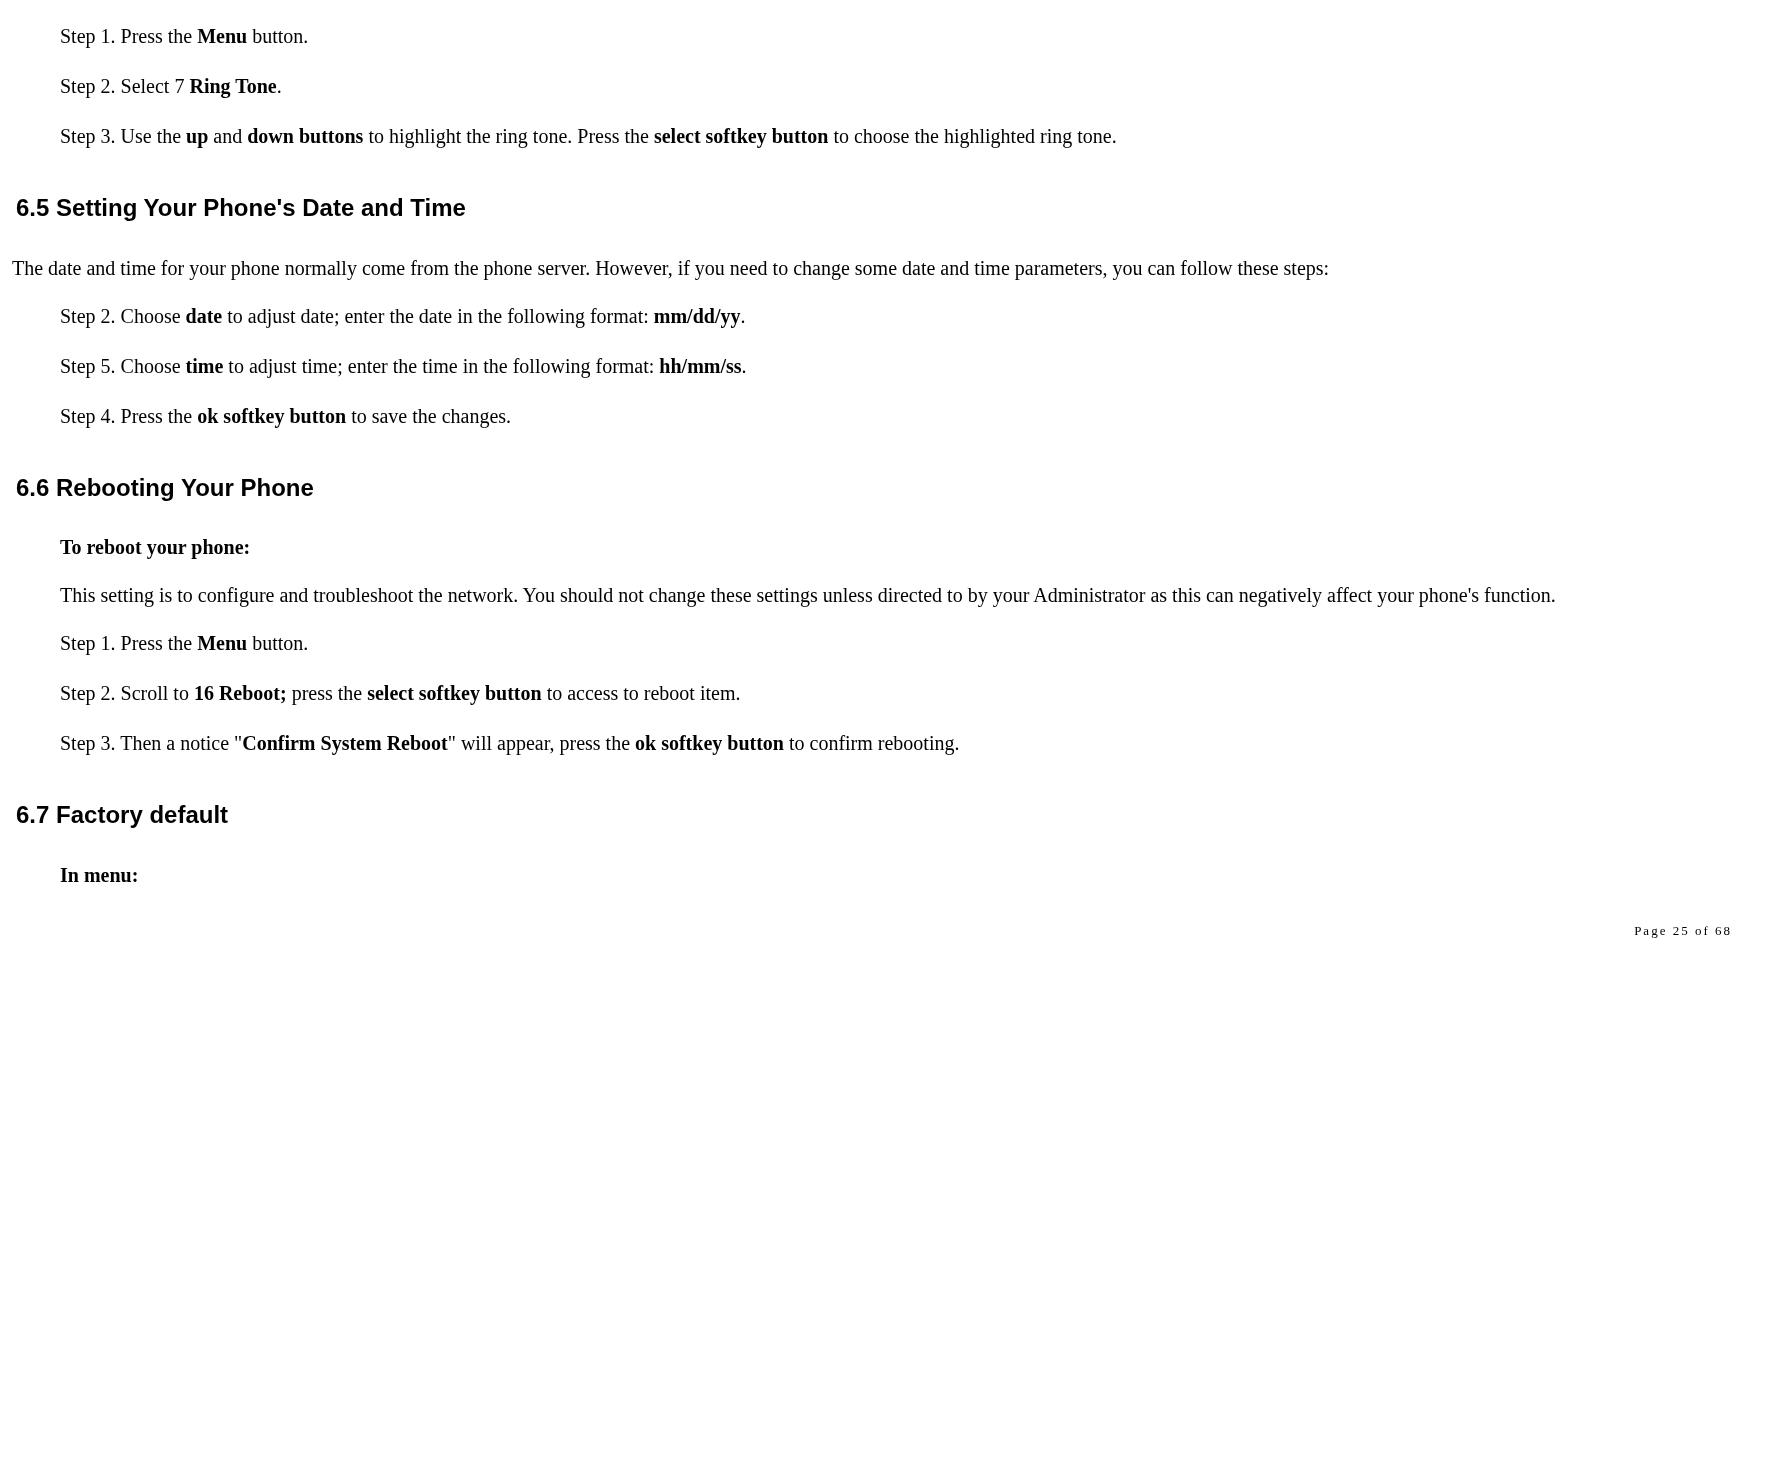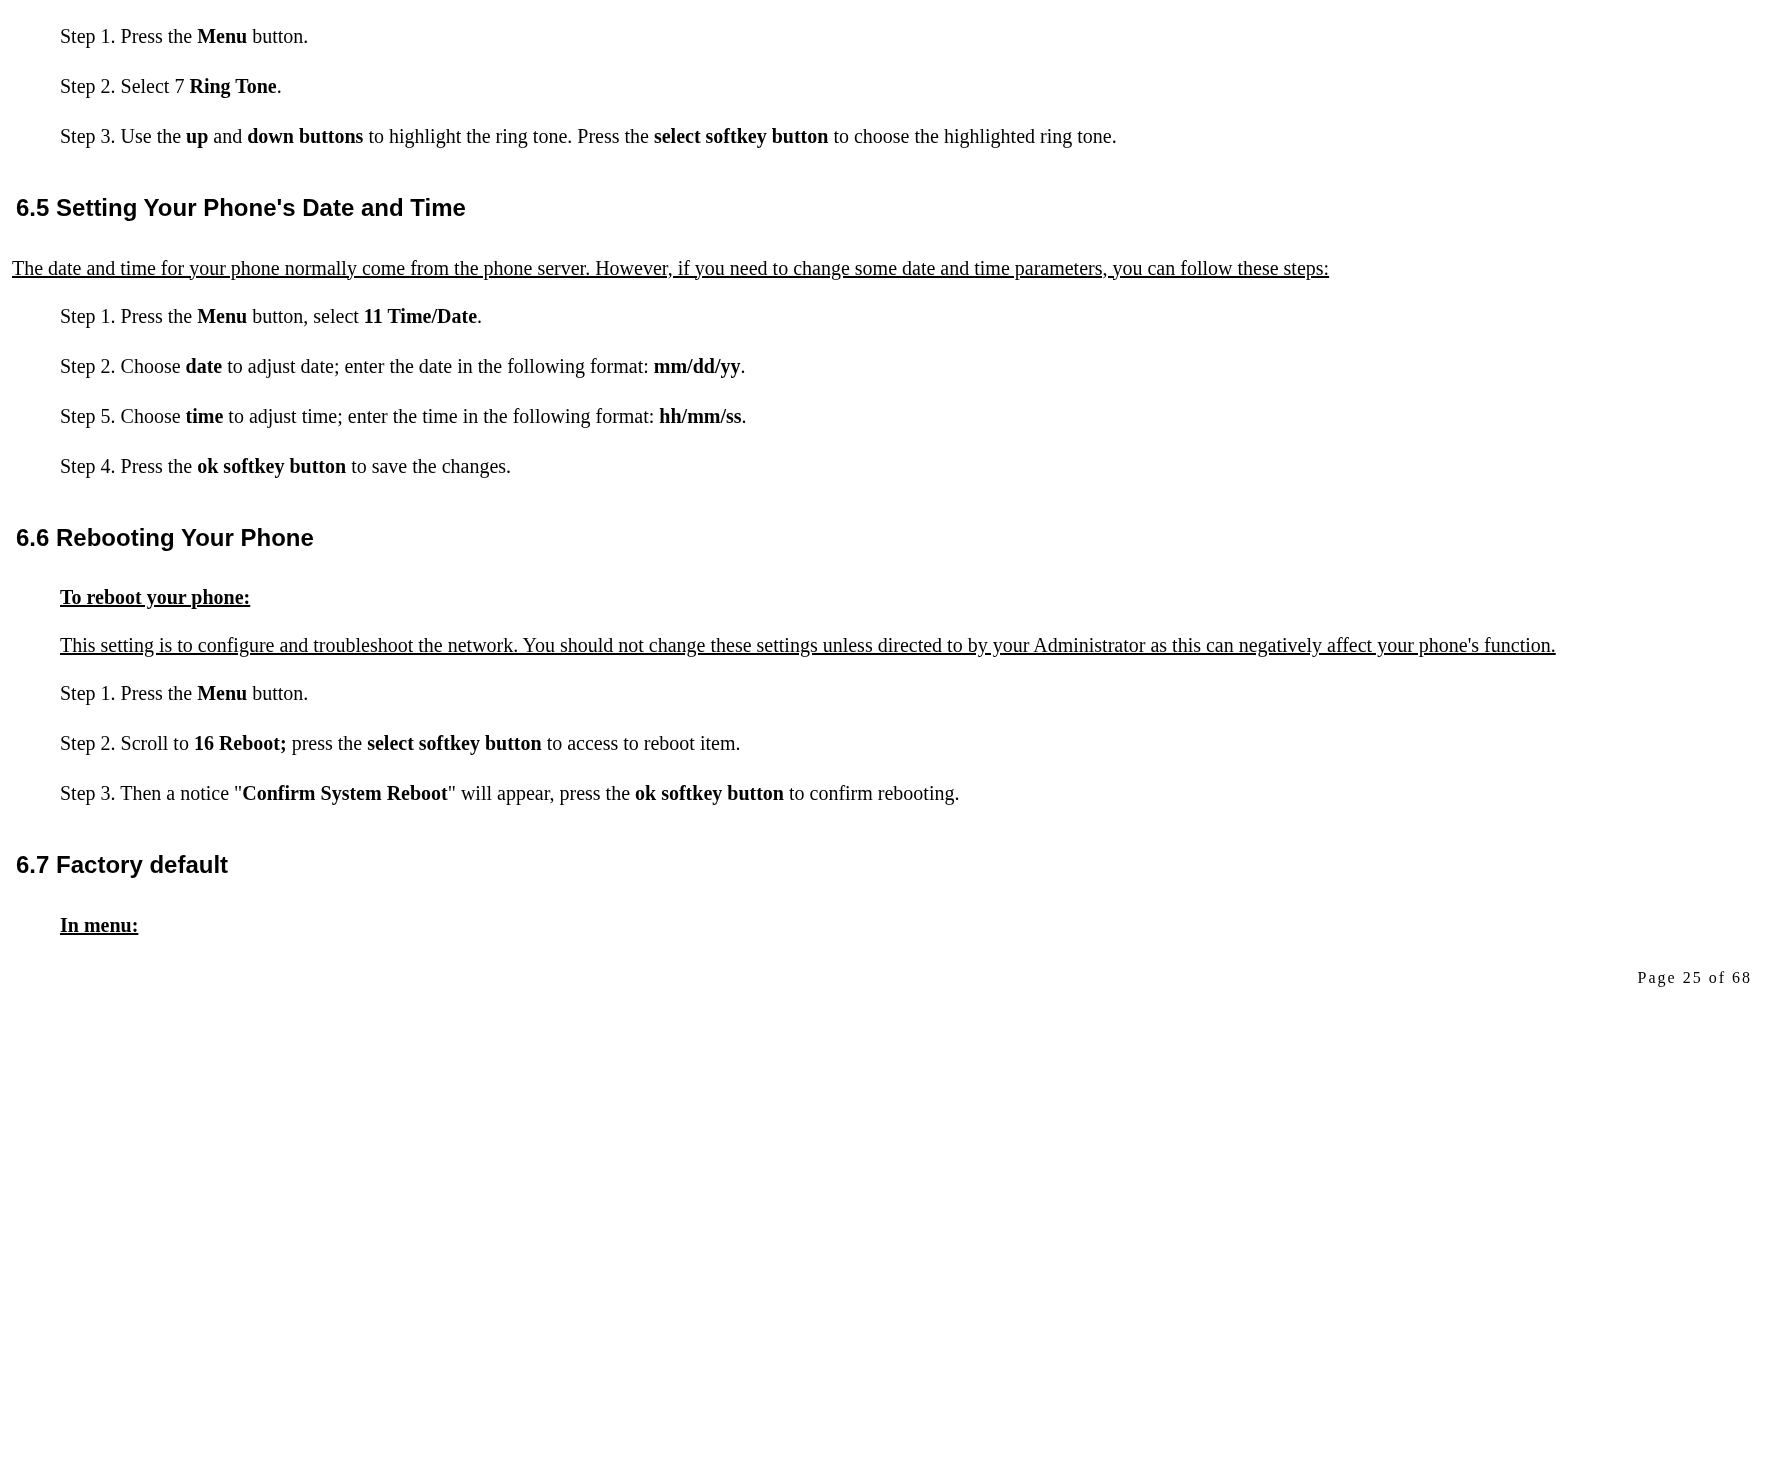--- a/index.html
+++ b/index.html
@@ -23,33 +23,32 @@
       font-family: Arial, Helvetica, sans-serif;
       font-weight: bold;
       font-size: 24px;
       margin-top: 30px;
       margin-bottom: 18px;
       padding-left: 6px;
     }
     .para {
       margin-bottom: 10px;
       text-align: justify;
-      text-decoration: underline;
     }
     .top-para {
       padding-left: 2px;
     }
     .bold {
       font-weight: bold;
     }
     .footer {
       position: absolute;
-      right: 22px;
+      right: 42px;
       bottom: 20px;
-      font-size: 16px;
+      font-size: 13px;
       letter-spacing: 2px;
     }
     .step {
       margin-bottom: 12px;
     }
   </style>
 </head>
 <body>
 
 <div class="page">
@@ -61,23 +60,20 @@
     <span>Step 2. Select 7 </span><span class="bold">Ring Tone</span><span>.</span>
   </div>
   <div class="indent step">
     <span>Step 3. Use the </span><span class="bold">up</span><span> and </span><span class="bold">down buttons</span><span> to highlight the ring tone. Press the </span><span class="bold">select softkey button</span><span> to choose the highlighted ring tone.</span>
   </div>
 
   <div class="section-heading">6.5    Setting Your Phone's Date and Time</div>
 
   <div class="para top-para">The date and time for your phone normally come from the phone server. However, if you need to change some date and time parameters, you can follow these steps:</div>
 
-  <div class="indent step">
-    <span>Step 1. Press the </span><span class="bold">Menu</span><span> button, select </span><span class="bold">11 Time/Date</span><span>.</span>
-  </div>
   <div class="indent step">
     <span>Step 2. Choose </span><span class="bold">date</span><span> to adjust date; enter the date in the following format: </span><span class="bold">mm/dd/yy</span><span>.</span>
   </div>
   <div class="indent step">
     <span>Step 5. Choose </span><span class="bold">time</span><span> to adjust time; enter the time in the following format: </span><span class="bold">hh/mm/ss</span><span>.</span>
   </div>
   <div class="indent step">
     <span>Step 4. Press the </span><span class="bold">ok softkey button</span><span> to save the changes.</span>
   </div>
 

